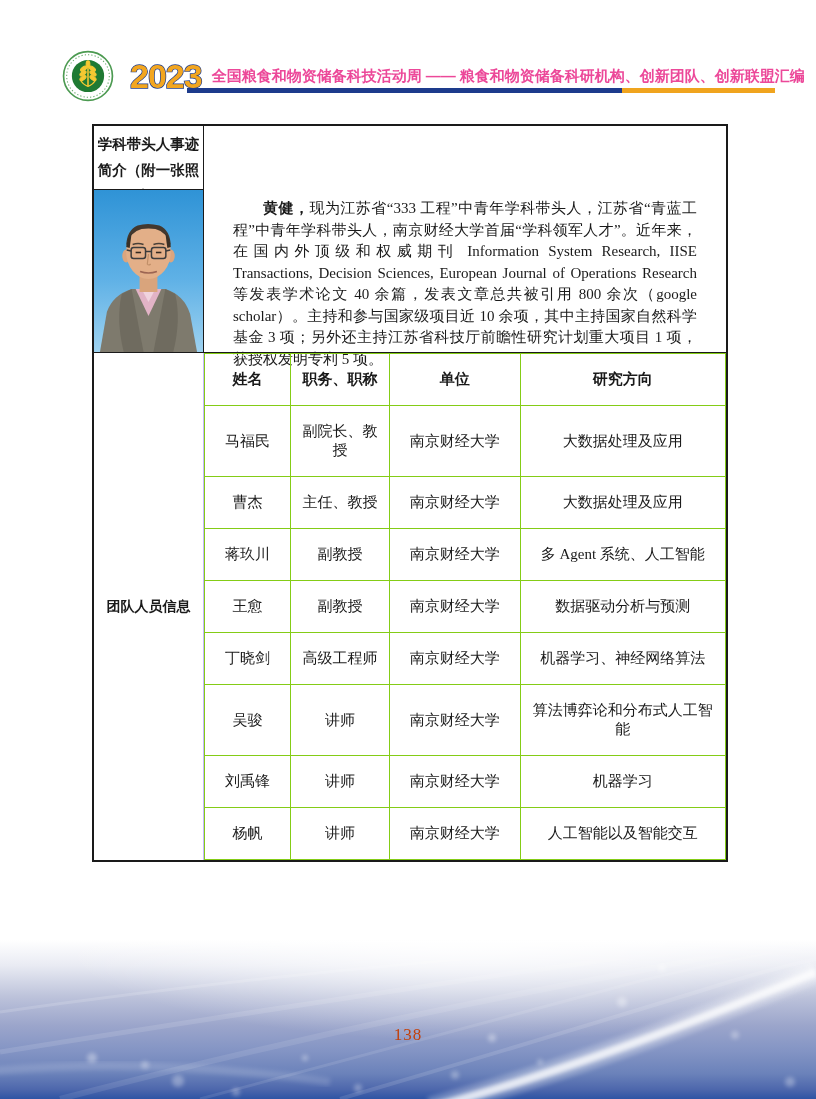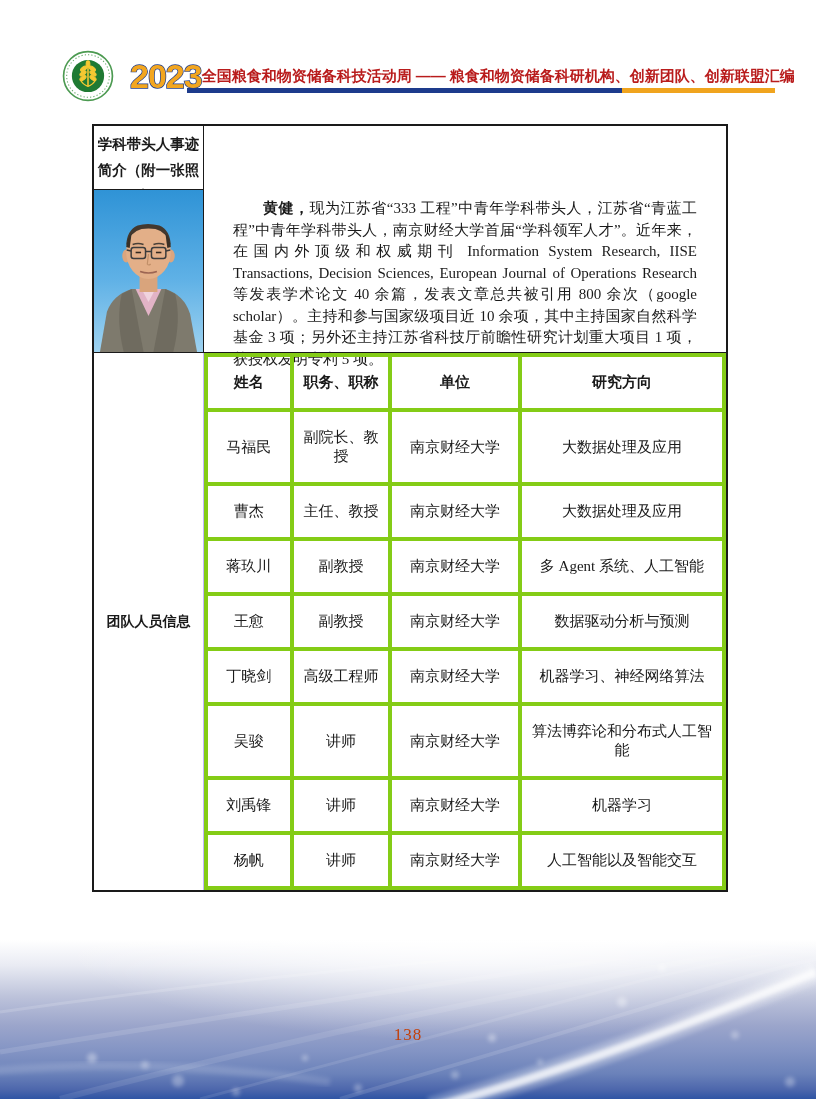--- a/index.html
+++ b/index.html
@@ -9,22 +9,22 @@
   }
   
   .hdr{position:absolute;left:62px;top:50px;display:flex;align-items:center;}
   .hdr-logo{width:52px;height:52px;flex:0 0 auto;}
   .hdr-year{
     margin-left:16px;font-family:"Liberation Sans","DejaVu Sans",sans-serif;
     font-weight:bold;font-size:34px;letter-spacing:-1px;line-height:52px;
     color:#f3a61f;-webkit-text-stroke:1.4px #1d3b8c;paint-order:stroke fill;
   }
   .hdr-title{
-    font-family:"Liberation Sans","DejaVu Sans",sans-serif;
-    font-weight:bold;font-size:15px;color:#b91c1c;white-space:nowrap;
+    margin-left:10px;font-family:"Liberation Sans","DejaVu Sans",sans-serif;
+    font-weight:bold;font-size:15px;color:#ec4899;white-space:nowrap;
   }
   .hdr-title .dash{padding:0 4px;}
   .hdr-rule{position:absolute;left:187px;top:88px;width:588px;height:5px;
     background:linear-gradient(to right,#1d3b8c 0 74%,#f0a41e 74% 100%);}
   
   .doc-table{
     position:absolute;left:92px;top:124px;width:636px;
     border:2px solid #1a1a1a;box-sizing:border-box;background:#fff;
   }
   .row1{display:flex;height:226px;border-bottom:1px solid #1a1a1a;}
@@ -39,21 +39,21 @@
   .bio-cell{flex:1;padding:56px 13px 0 13px;box-sizing:border-box;}
   .bio-cell p{margin:16px;font-size:15px;line-height:21.5px;text-align:justify;text-indent:2em;}
   .row2{display:flex;}
   .col-left2{
     width:110px;flex:0 0 auto;border-right:1px solid #c4b5fd;box-sizing:border-box;
     display:flex;align-items:center;justify-content:center;
     font-family:"Liberation Sans","DejaVu Sans",sans-serif;font-weight:bold;font-size:14px;
   }
   table.team{border-collapse:collapse;flex:1;table-layout:fixed;}
   table.team th,table.team td{
-    border:4px solid #84cc16;text-align:center;vertical-align:middle;
+    border:1px solid #84cc16;text-align:center;vertical-align:middle;
     padding:16px 6px;box-sizing:border-box;
   }
   table.team th{
     font-family:"Liberation Sans","DejaVu Sans",sans-serif;font-weight:bold;
     font-size:15px;height:38px;
   }
   table.team td{font-size:15px;height:38px;}
   
   .footer{
     position:absolute;left:0;top:940px;width:816px;height:159px;

